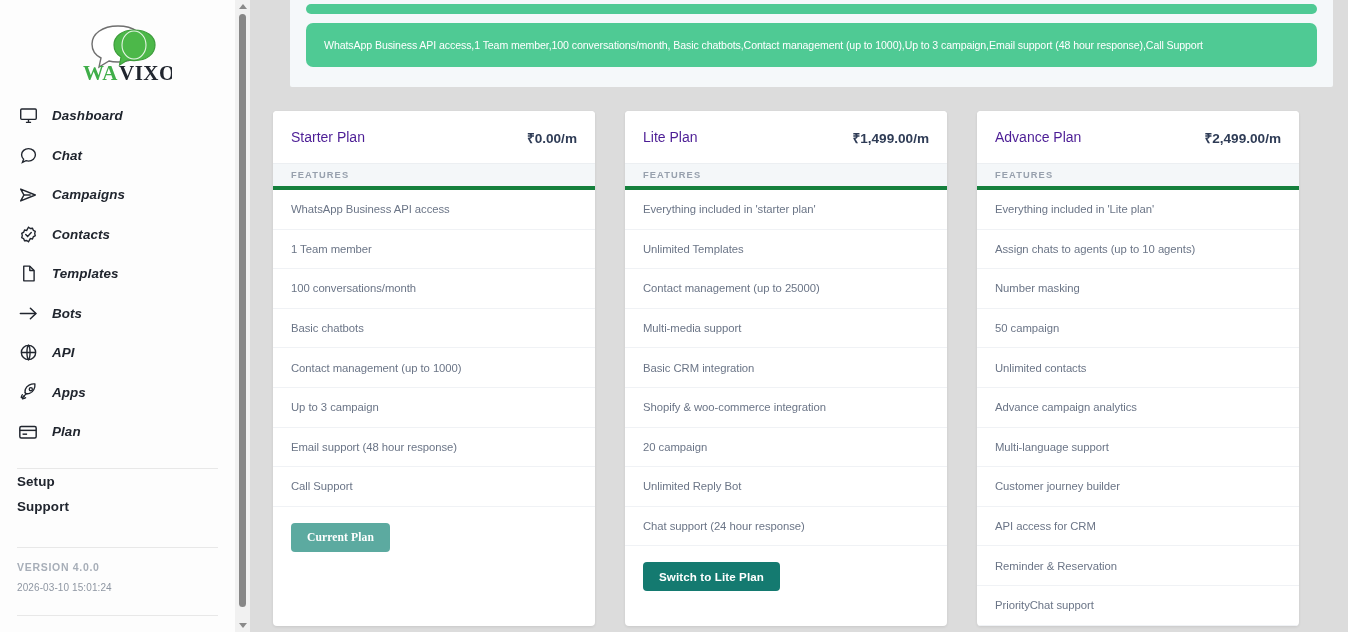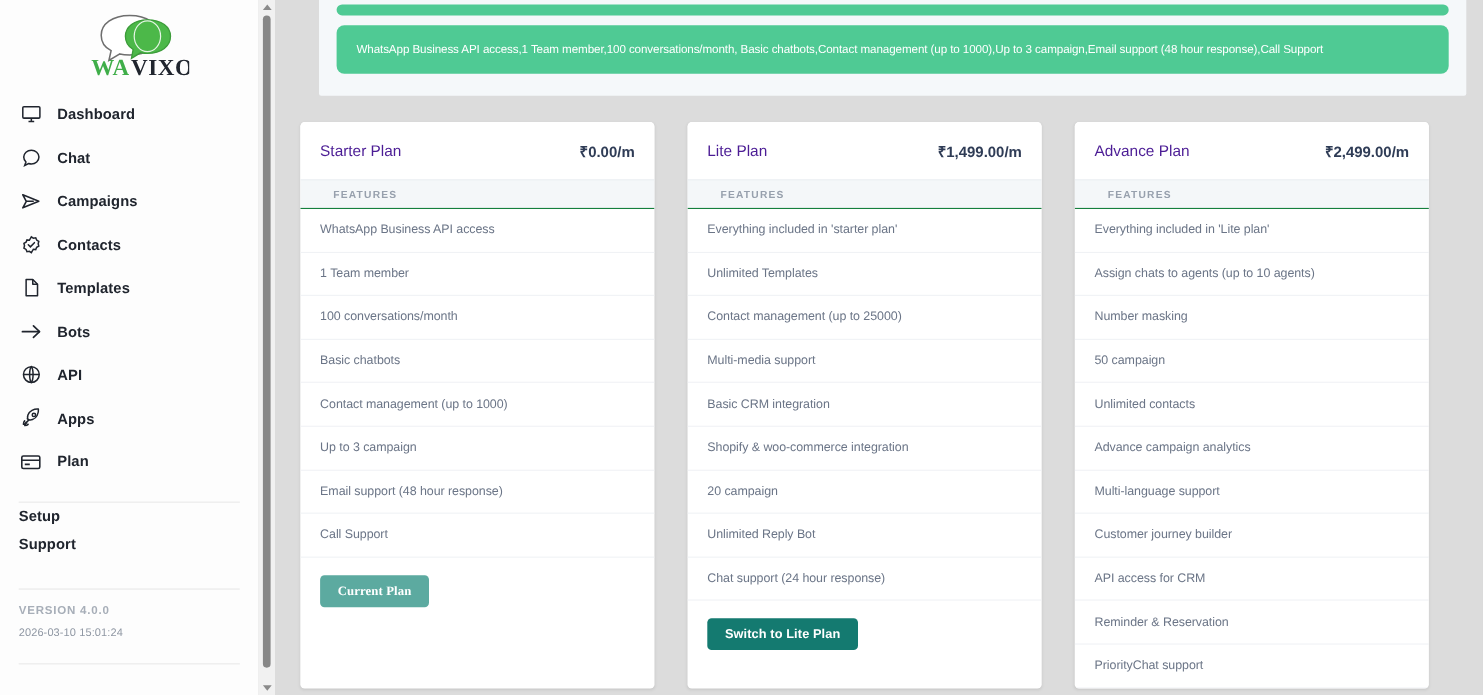--- a/index.html
+++ b/index.html
@@ -18,33 +18,33 @@
     background: #dcdcdc;
   }
 
   
   .sidebar {
     position: relative;
     width: 235px; height: 632px;
     background: #fdfdfd;
     flex: 0 0 235px;
     overflow: hidden;
-    padding: 4px 17px;
+    padding: 16px 17px;
   }
 
   .logo-wrap {
     height: 72px;
     display: flex;
     align-items: center;
     justify-content: center;
     padding-top: 2px;
   }
   .logo { display:block; }
 
-  .nav { margin-top: 8px; }
+  .nav { margin-top: 8px; font-style: italic; }
 
   .nav-item {
     display: flex;
     align-items: center;
     gap: 13px;
     height: 39.5px;
     color: #20252e;
     font-size: 13.4px;
     font-weight: 600;
     letter-spacing: .1px;
@@ -211,25 +211,25 @@
   }
   .plan-price {
     color: #2f3c56;
     font-size: 13.6px;
     font-weight: 700;
   }
 
   .features-head {
     background: #f4f7f9;
     border-top: 1px solid #eceff2;
-    border-bottom: 1px solid #15803d;
+    border-bottom: 4px solid #15803d;
     height: 27px;
     display: flex;
     align-items: center;
-    padding: 0 30px;
+    padding: 0 18px;
     color: #97a0ad;
     font-size: 9.3px;
     font-weight: 700;
     letter-spacing: 1.1px;
   }
 
   .feat {
     height: 39.6px;
     display: flex;
     align-items: center;

